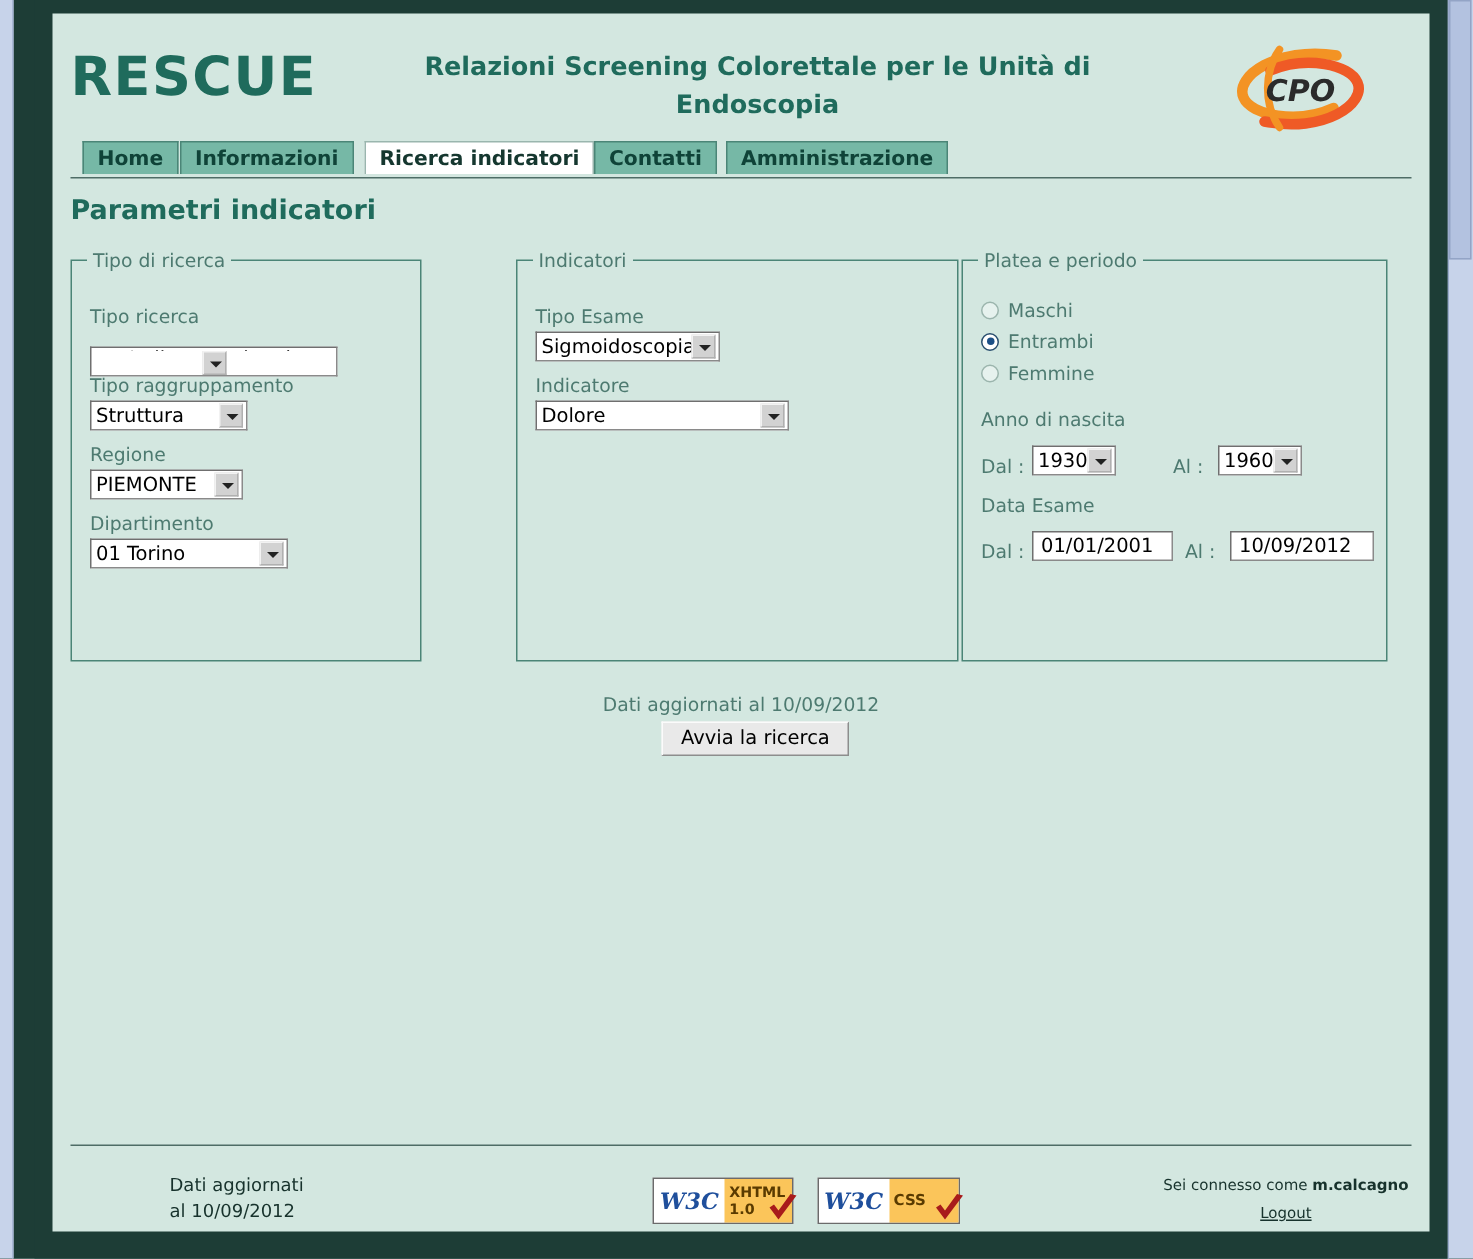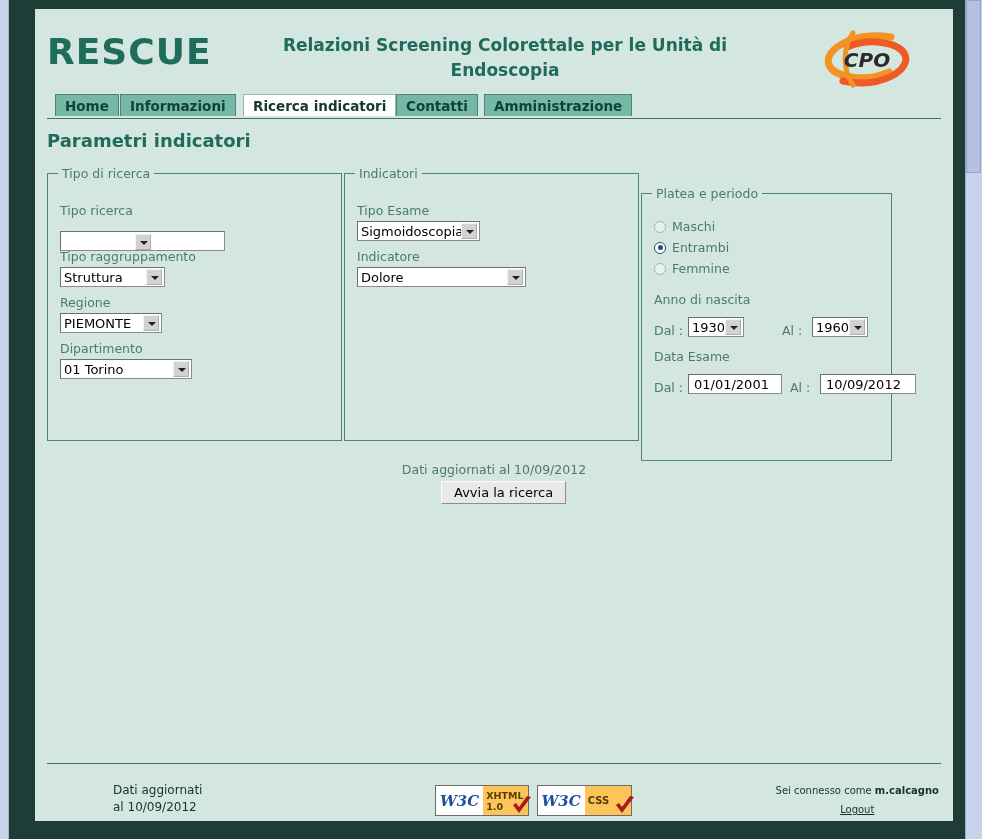--- a/index.html
+++ b/index.html
@@ -209,21 +209,21 @@
     position: absolute; right: 14px; top: 773px; text-align: center;
     font-size: 10px; color: #17322c; line-height: 17px;
   }
   .footer-right b { font-weight: bold; }
   .logout-link {
     color: #17322c; text-decoration: underline; cursor: pointer;
     display: block; margin-top: 2px;
   }
   .badges {
     position: absolute; left: 400px; top: 776px;
-    display: flex; gap: 8px;
+    display: flex; gap: 16px;
   }
   .badge {
     position: relative;
     height: 31px; display: flex; align-items: stretch;
     border: 1px solid #6b6b6b;
     background: #fff;
     overflow: visible;
     cursor: pointer;
   }
   .badge .w3c {
@@ -280,21 +280,21 @@
         <div class="tab active" style="left:196px;">Ricerca indicatori</div>
         <div class="tab" style="left:349px;">Contatti</div>
         <div class="tab" style="left:437px;">Amministrazione</div>
       </div>
       <div class="tab-rule"></div>
 
       <div class="content">
 
         <div class="page-title">Parametri indicatori</div>
 
-        <fieldset class="box" style="left:12px; top:48px; width:295px; height:275px;">
+        <fieldset class="box" style="left:12px; top:48px; width:234px; height:275px;">
           <legend>Tipo di ricerca</legend>
 
           <div class="fld-label" style="left:12px; top:22px;">Tipo ricerca</div>
           <div class="sel" style="left:12px; top:50px; width:165px;flex-direction:column;">
             <span class="txt">Indicatore singolo</span>
             <span class="arrow"></span>
           </div>
 
           <div class="fld-label" style="left:12px; top:68px;">Tipo raggruppamento</div>
           <div class="sel" style="left:12px; top:86px; width:105px;">
@@ -324,21 +324,21 @@
             <span class="arrow"></span>
           </div>
 
           <div class="fld-label" style="left:12px; top:68px;">Indicatore</div>
           <div class="sel" style="left:12px; top:86px; width:169px;">
             <span class="txt">Dolore</span>
             <span class="arrow"></span>
           </div>
         </fieldset>
 
-        <fieldset class="box" style="left:606px; top:48px; width:251px; height:275px;margin-top:20px;">
+        <fieldset class="box" style="left:606px; top:48px; width:284px; height:275px;">
           <legend>Platea e periodo</legend>
 
           <div class="radio-row" style="left:12px; top:18px;">
             <span class="rdo"></span>
             <span>Maschi</span>
           </div>
           <div class="radio-row" style="left:12px; top:39px;">
             <span class="rdo on"></span>
             <span>Entrambi</span>
           </div>

